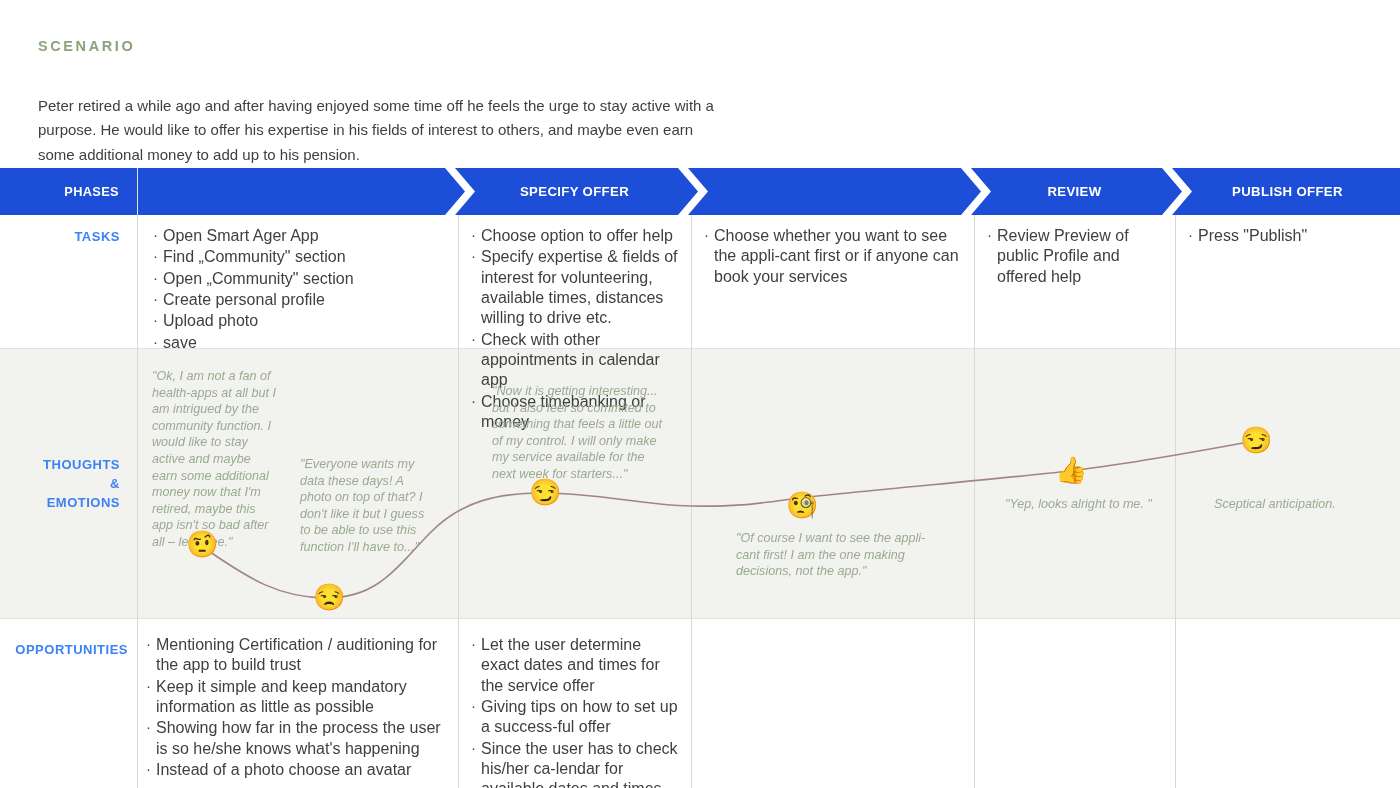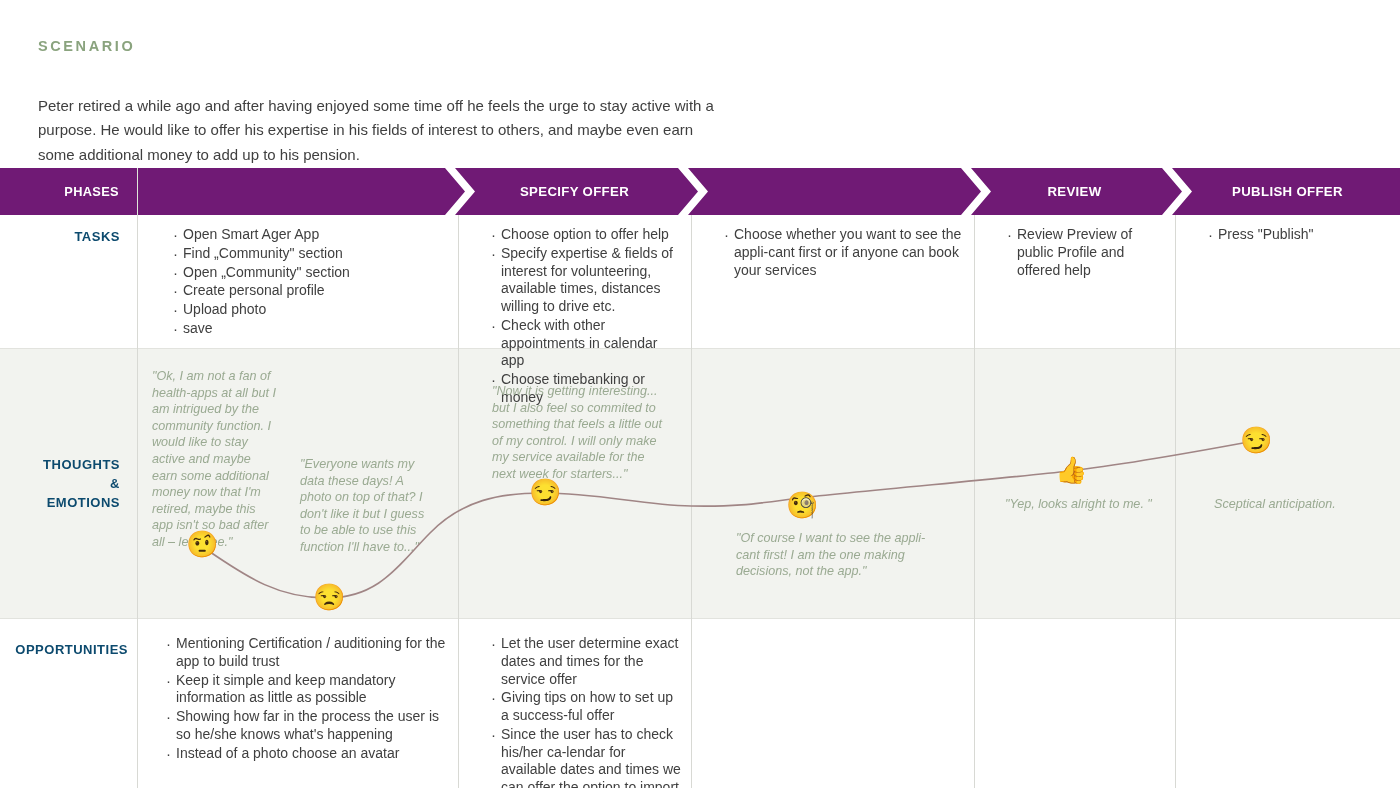--- a/index.html
+++ b/index.html
@@ -19,21 +19,21 @@
   .intro-col.right { left: 731px; width: 640px; }
   .intro-head {
     font-size: 14.5px; font-weight: bold; color: #8aa37e;
     letter-spacing: 2.6px; margin-bottom: 13px;
   }
   .intro-body { font-size: 15px; line-height: 1.62; color: #3f3f3f; margin-top: 40px; }
 
   
   .board { position: absolute; top: 168px; left: 0; width: 1400px; height: 620px; }
 
-  .hdr { position: absolute; top: 0; left: 0; width: 1400px; height: 47px; background: #701a75; }
+  .hdr { position: absolute; top: 0; left: 0; width: 1400px; height: 47px; background: #1d4ed8; }
   .hdr-cell {
     position: absolute; top: 0; height: 47px;
     display: flex; align-items: center; justify-content: center; text-align: center;
     color: #ffffff; font-weight: bold; font-size: 13.2px; letter-spacing: .35px;
     line-height: 1.2; padding: 0 14px; z-index: 3;
   }
   .hdr-cell.phases { justify-content: flex-end; padding-right: 18px; font-size: 12.8px; }
   .hdr-div { position: absolute; top: 0; width: 1px; height: 47px; background: #dfe6da; z-index: 4; }
   
   .notch {
@@ -47,29 +47,29 @@
   .row-tasks   { top: 47px;  height: 133px; background: #ffffff; }
   .row-emotion { top: 180px; height: 270px; background: #f2f3ef; }
   .row-opp     { top: 450px; height: 170px; background: #ffffff; }
 
   .rowline { position: absolute; left: 0; width: 1400px; height: 1px; background: #e2e3de; }
 
   .vdiv { position: absolute; width: 1px; background: #d8d9d4; }
 
   .rowlabel {
     position: absolute; text-align: right; font-weight: bold;
-    color: #0c4a6e; font-size: 13px; letter-spacing: .5px; line-height: 1.35;
+    color: #3b82f6; font-size: 13px; letter-spacing: .5px; line-height: 1.35;
   }
 
   
   .cell { position: absolute; }
   .blist { list-style: none; }
   .blist li {
     position: relative; padding-left: 11px;
-    font-size: 14px; line-height: 1.27; color: #3f3f3f; margin-bottom: 1px; margin-left: 20px;
+    font-size: 16px; line-height: 1.27; color: #3f3f3f; margin-bottom: 1px;
   }
   .blist li::before {
     content: "·"; position: absolute; left: 1px; top: -1px;
     font-size: 15px; line-height: 1.27; color: #3f3f3f;
   }
 
   
   .quote {
     position: absolute; font-style: italic; font-size: 12.6px;
     line-height: 1.32; color: #9aaa92;

